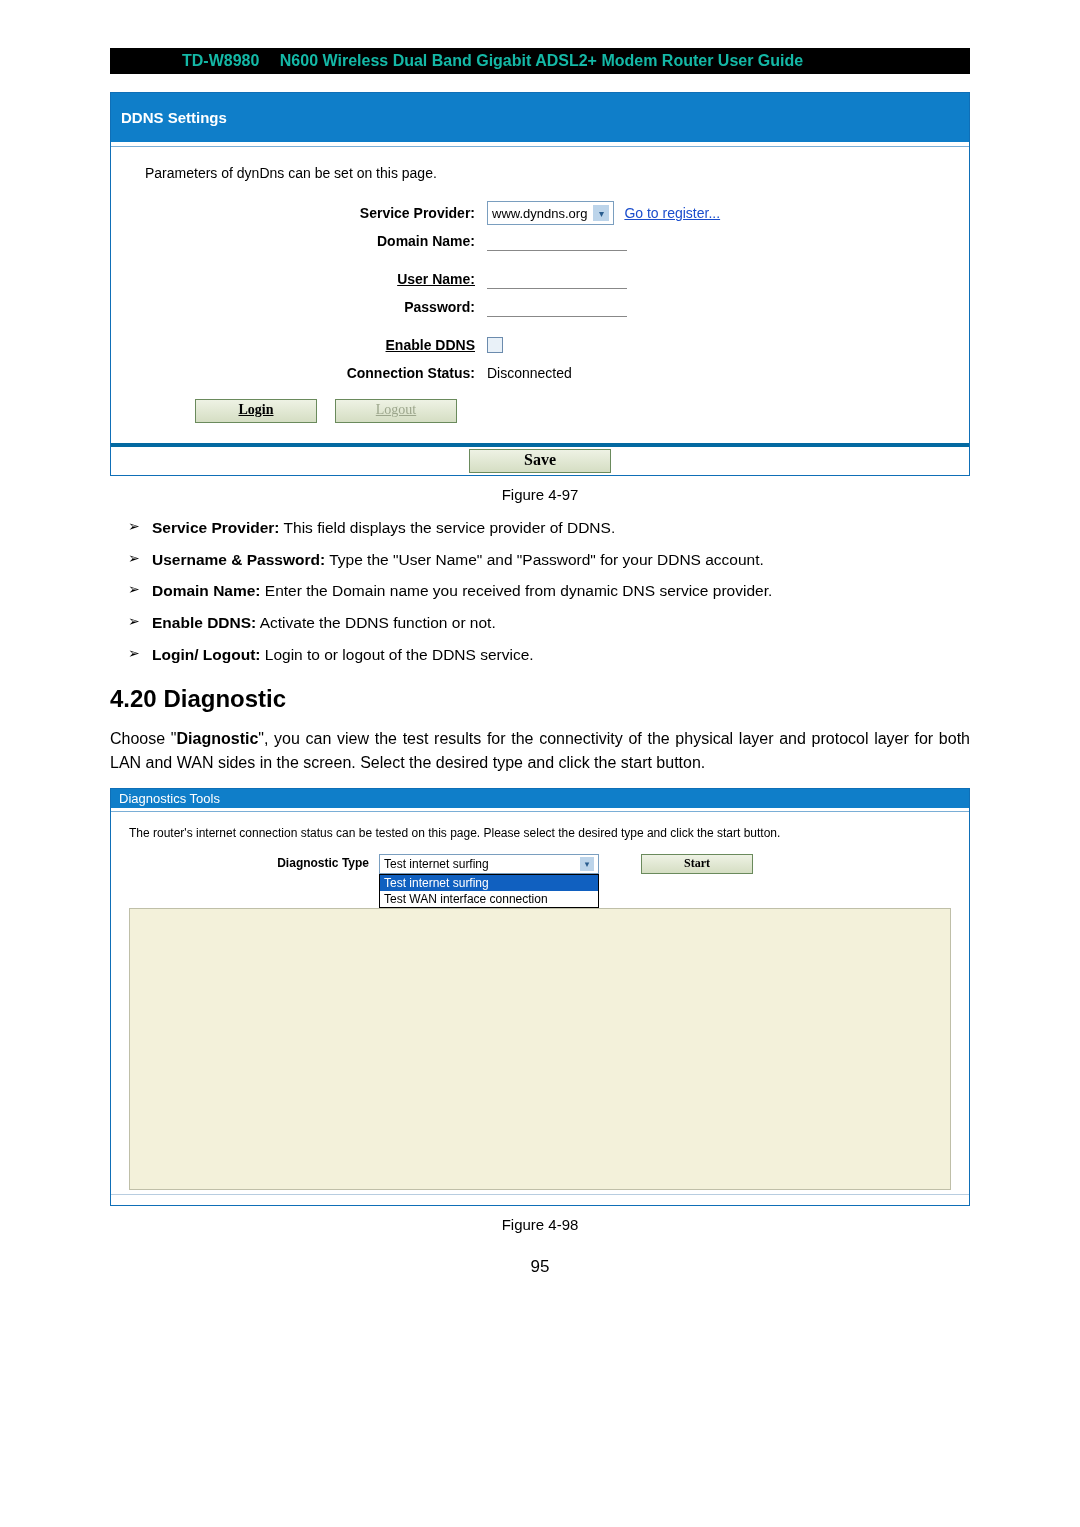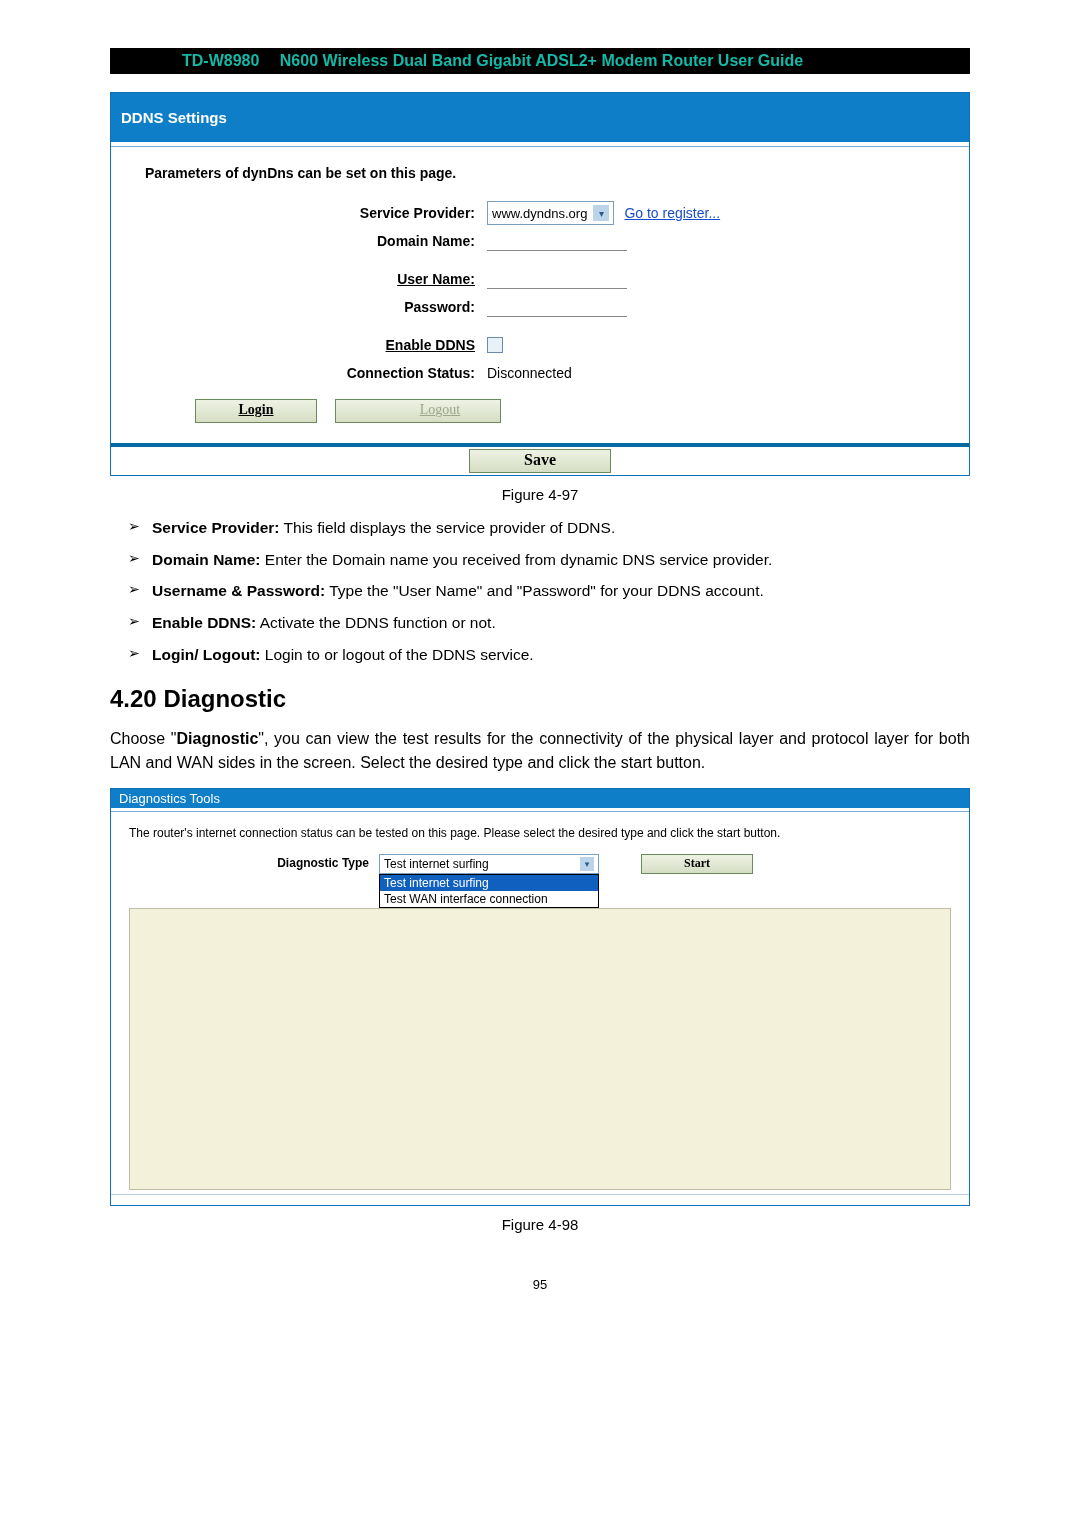--- a/index.html
+++ b/index.html
@@ -50,21 +50,21 @@
   .panel-sep {
     height: 4px;
     background: #fff;
     border-bottom: 1px solid #7aaed6;
   }
   .panel-body {
     padding: 18px 20px 12px 34px;
     font-size: 14px;
   }
   .intro {
-    font-weight: bold;
+    font-weight: normal;
     margin-bottom: 20px;
   }
   .form-row {
     display: flex;
     align-items: center;
     margin-bottom: 4px;
     min-height: 24px;
   }
   .form-row.gap { margin-top: 14px; text-decoration: underline; }
   .form-label {
@@ -129,21 +129,21 @@
     min-width: 120px;
     height: 22px;
     line-height: 20px;
     text-align: center;
     font-family: "Times New Roman", serif;
     font-size: 14px;
     border: 1px solid #6a8a5c;
     background: linear-gradient(#eef2e4, #d5dec3);
   }
   .btn.active { font-weight: bold; text-decoration: underline; color: #000; }
-  .btn.disabled { color: #9ca68c; text-decoration: underline; padding-left: 44px; }
+  .btn.disabled { color: #9ca68c; text-decoration: underline; }
   .panel-footer {
     border-top: 4px solid #0369a1;
     padding: 2px 0;
     text-align: center;
     background: #fff;
   }
   .save-btn {
     min-width: 140px;
     height: 22px;
     line-height: 20px;
@@ -272,22 +272,22 @@
     margin-top: 0;
   }
   .diag-foot {
     height: 10px;
     border-top: 1px solid #b8cde0;
     background: #fff;
   }
 
   .page-num {
     text-align: center;
-    font-size: 13px;
-    margin-top: 44px;
+    font-size: 17px;
+    margin-top: 24px;
   }
 </style>
 </head>
 <body>
 
 <div class="page">
 
   <div class="header-bar">
     <span class="model">TD-W8980</span>
     <span class="title">N600 Wireless Dual Band Gigabit ADSL2+ Modem Router User Guide</span>
@@ -352,22 +352,22 @@
     </div>
     <div class="panel-footer">
       <div class="save-btn">Save</div>
     </div>
   </div>
 
   <div class="figcap">Figure 4-97</div>
 
   <ul class="arrows">
     <li><b>Service Provider:</b><span> This field displays the service provider of DDNS.</span></li>
+    <li><b>Username &amp; Password:</b><span> Type the "User Name" and "Password" for your DDNS account.</span></li>
     <li><b>Domain Name:</b><span> Enter the Domain name you received from dynamic DNS service provider.</span></li>
-    <li><b>Username &amp; Password:</b><span> Type the "User Name" and "Password" for your DDNS account.</span></li>
     <li><b>Enable DDNS:</b><span> Activate the DDNS function or not.</span></li>
     <li><b>Login/ Logout:</b><span> Login to or logout of the DDNS service.</span></li>
   </ul>
 
   <h2 class="section">4.20   Diagnostic</h2>
 
   <p class="body">
     <span>Choose "</span><b>Diagnostic</b><span>", you can view the test results for the connectivity of the physical layer and protocol layer for both LAN and WAN sides in the screen. Select the desired type and click the start button.</span>
   </p>
 

